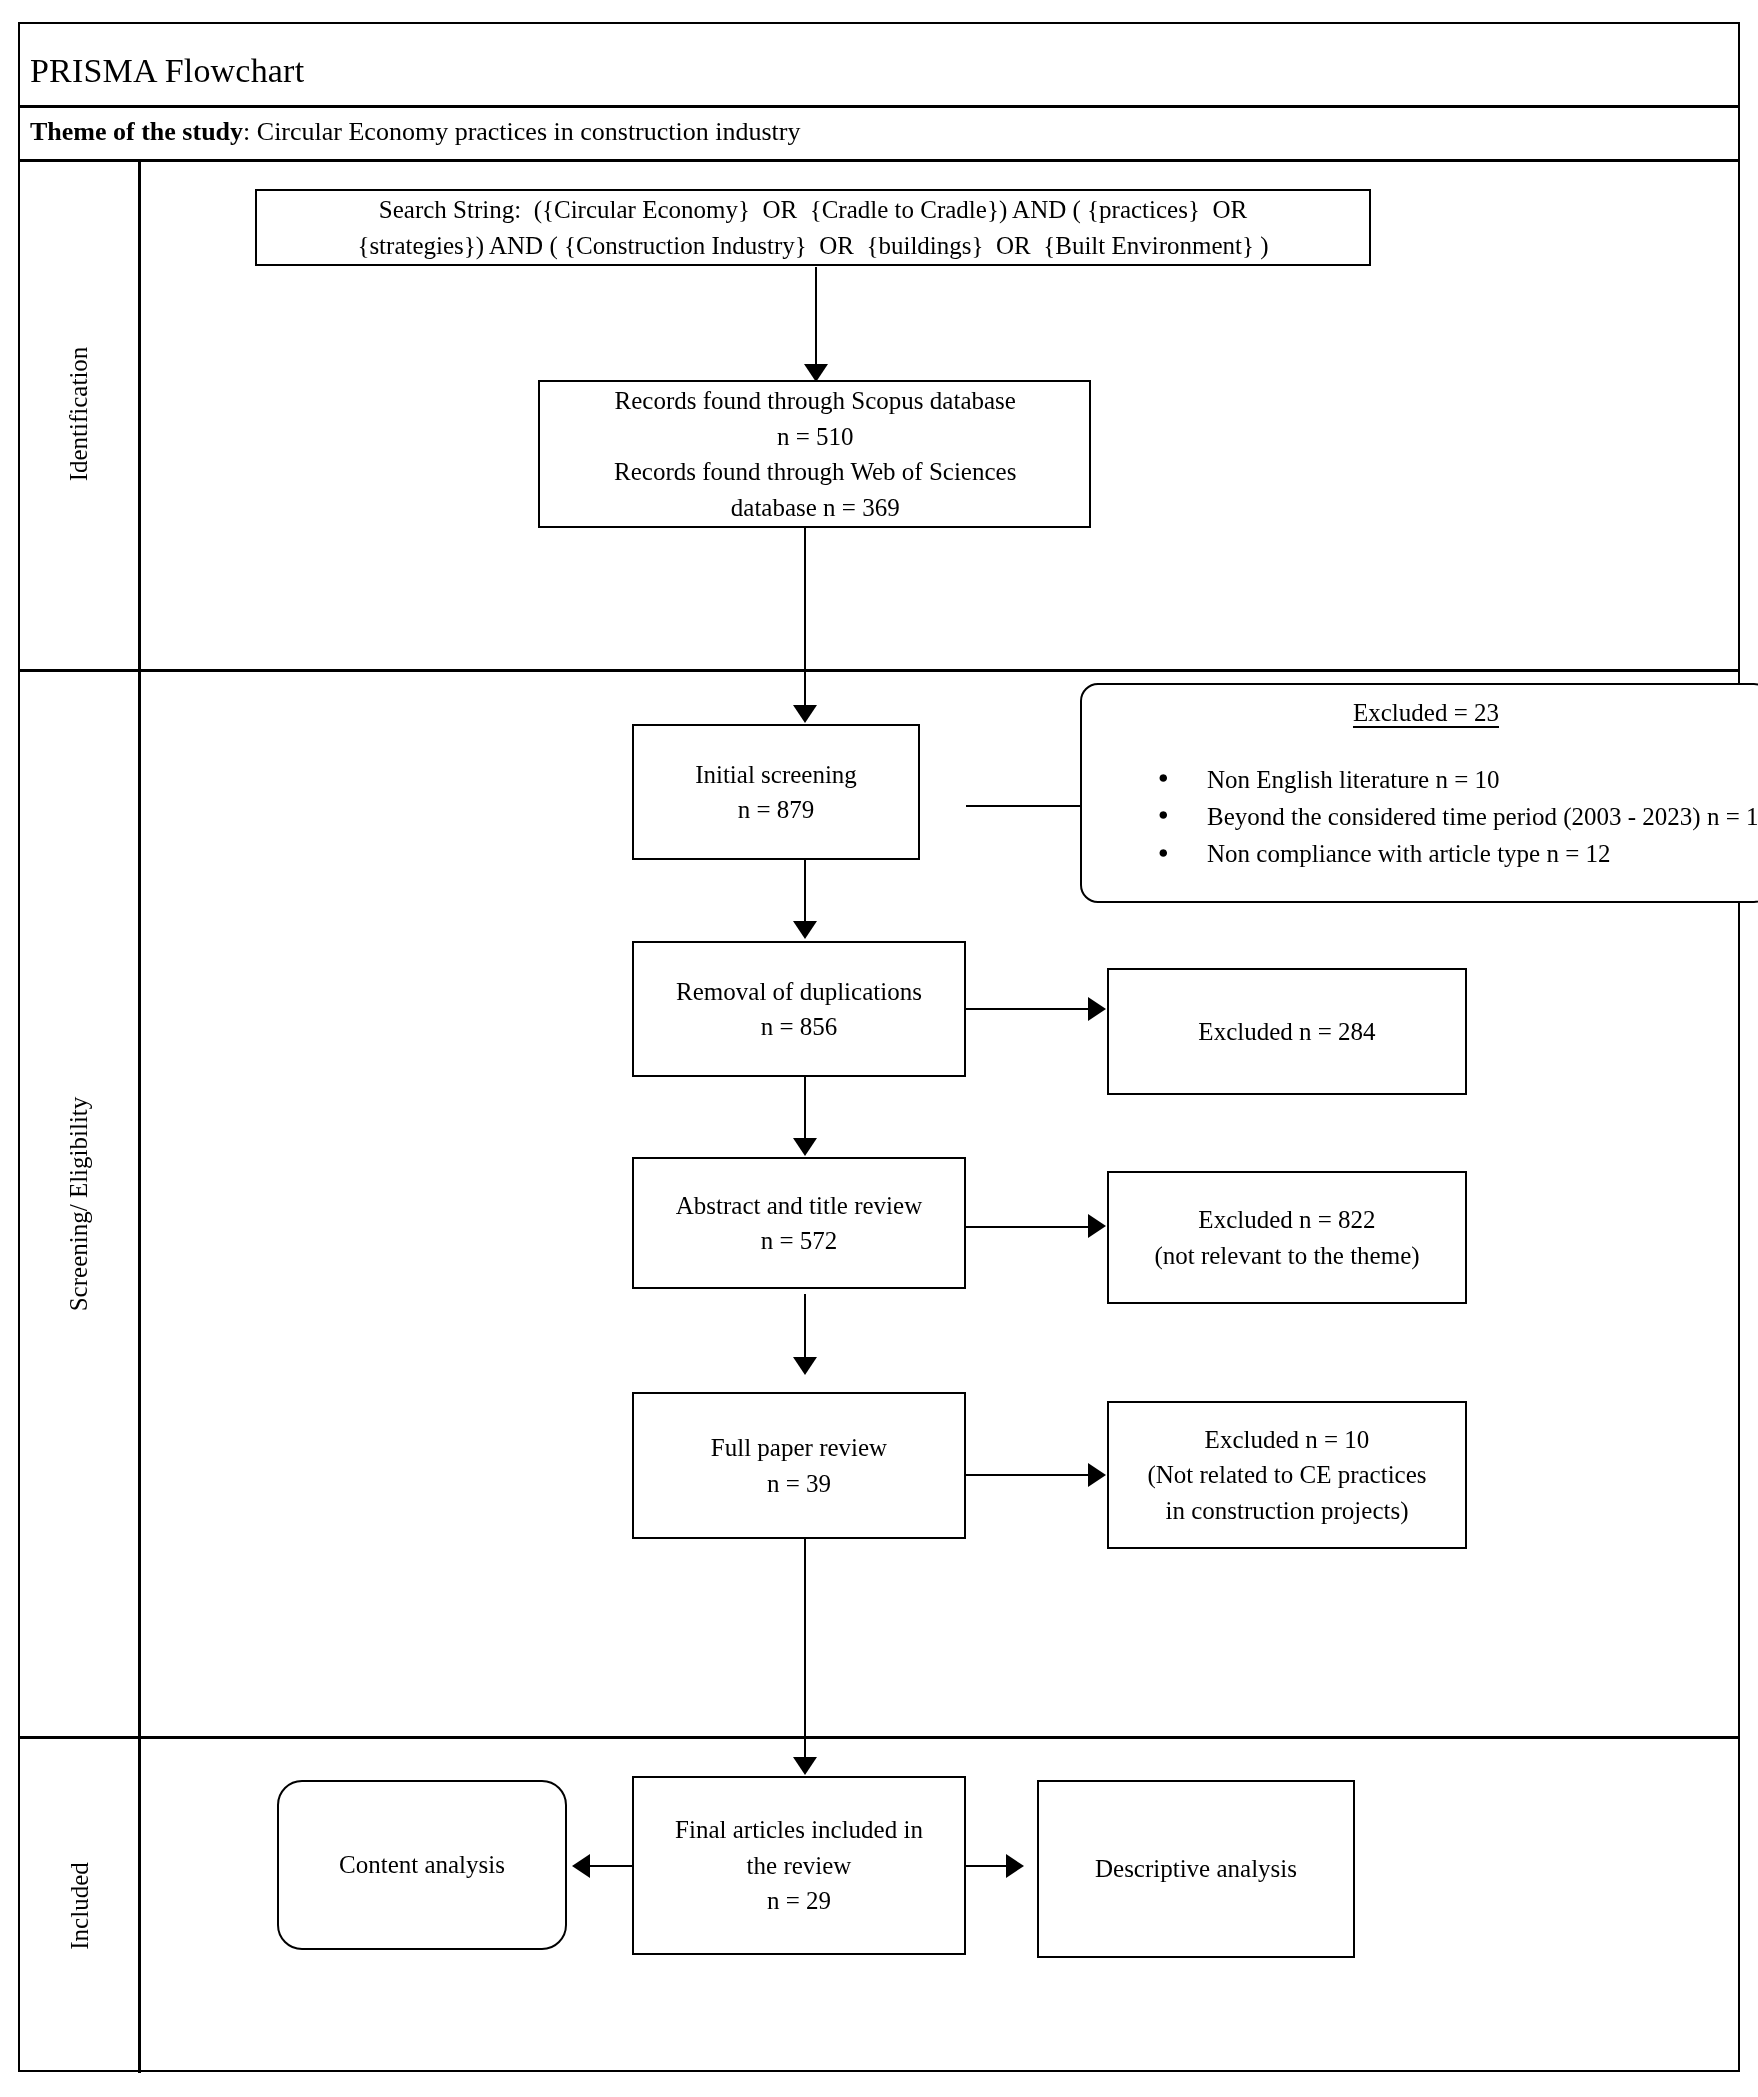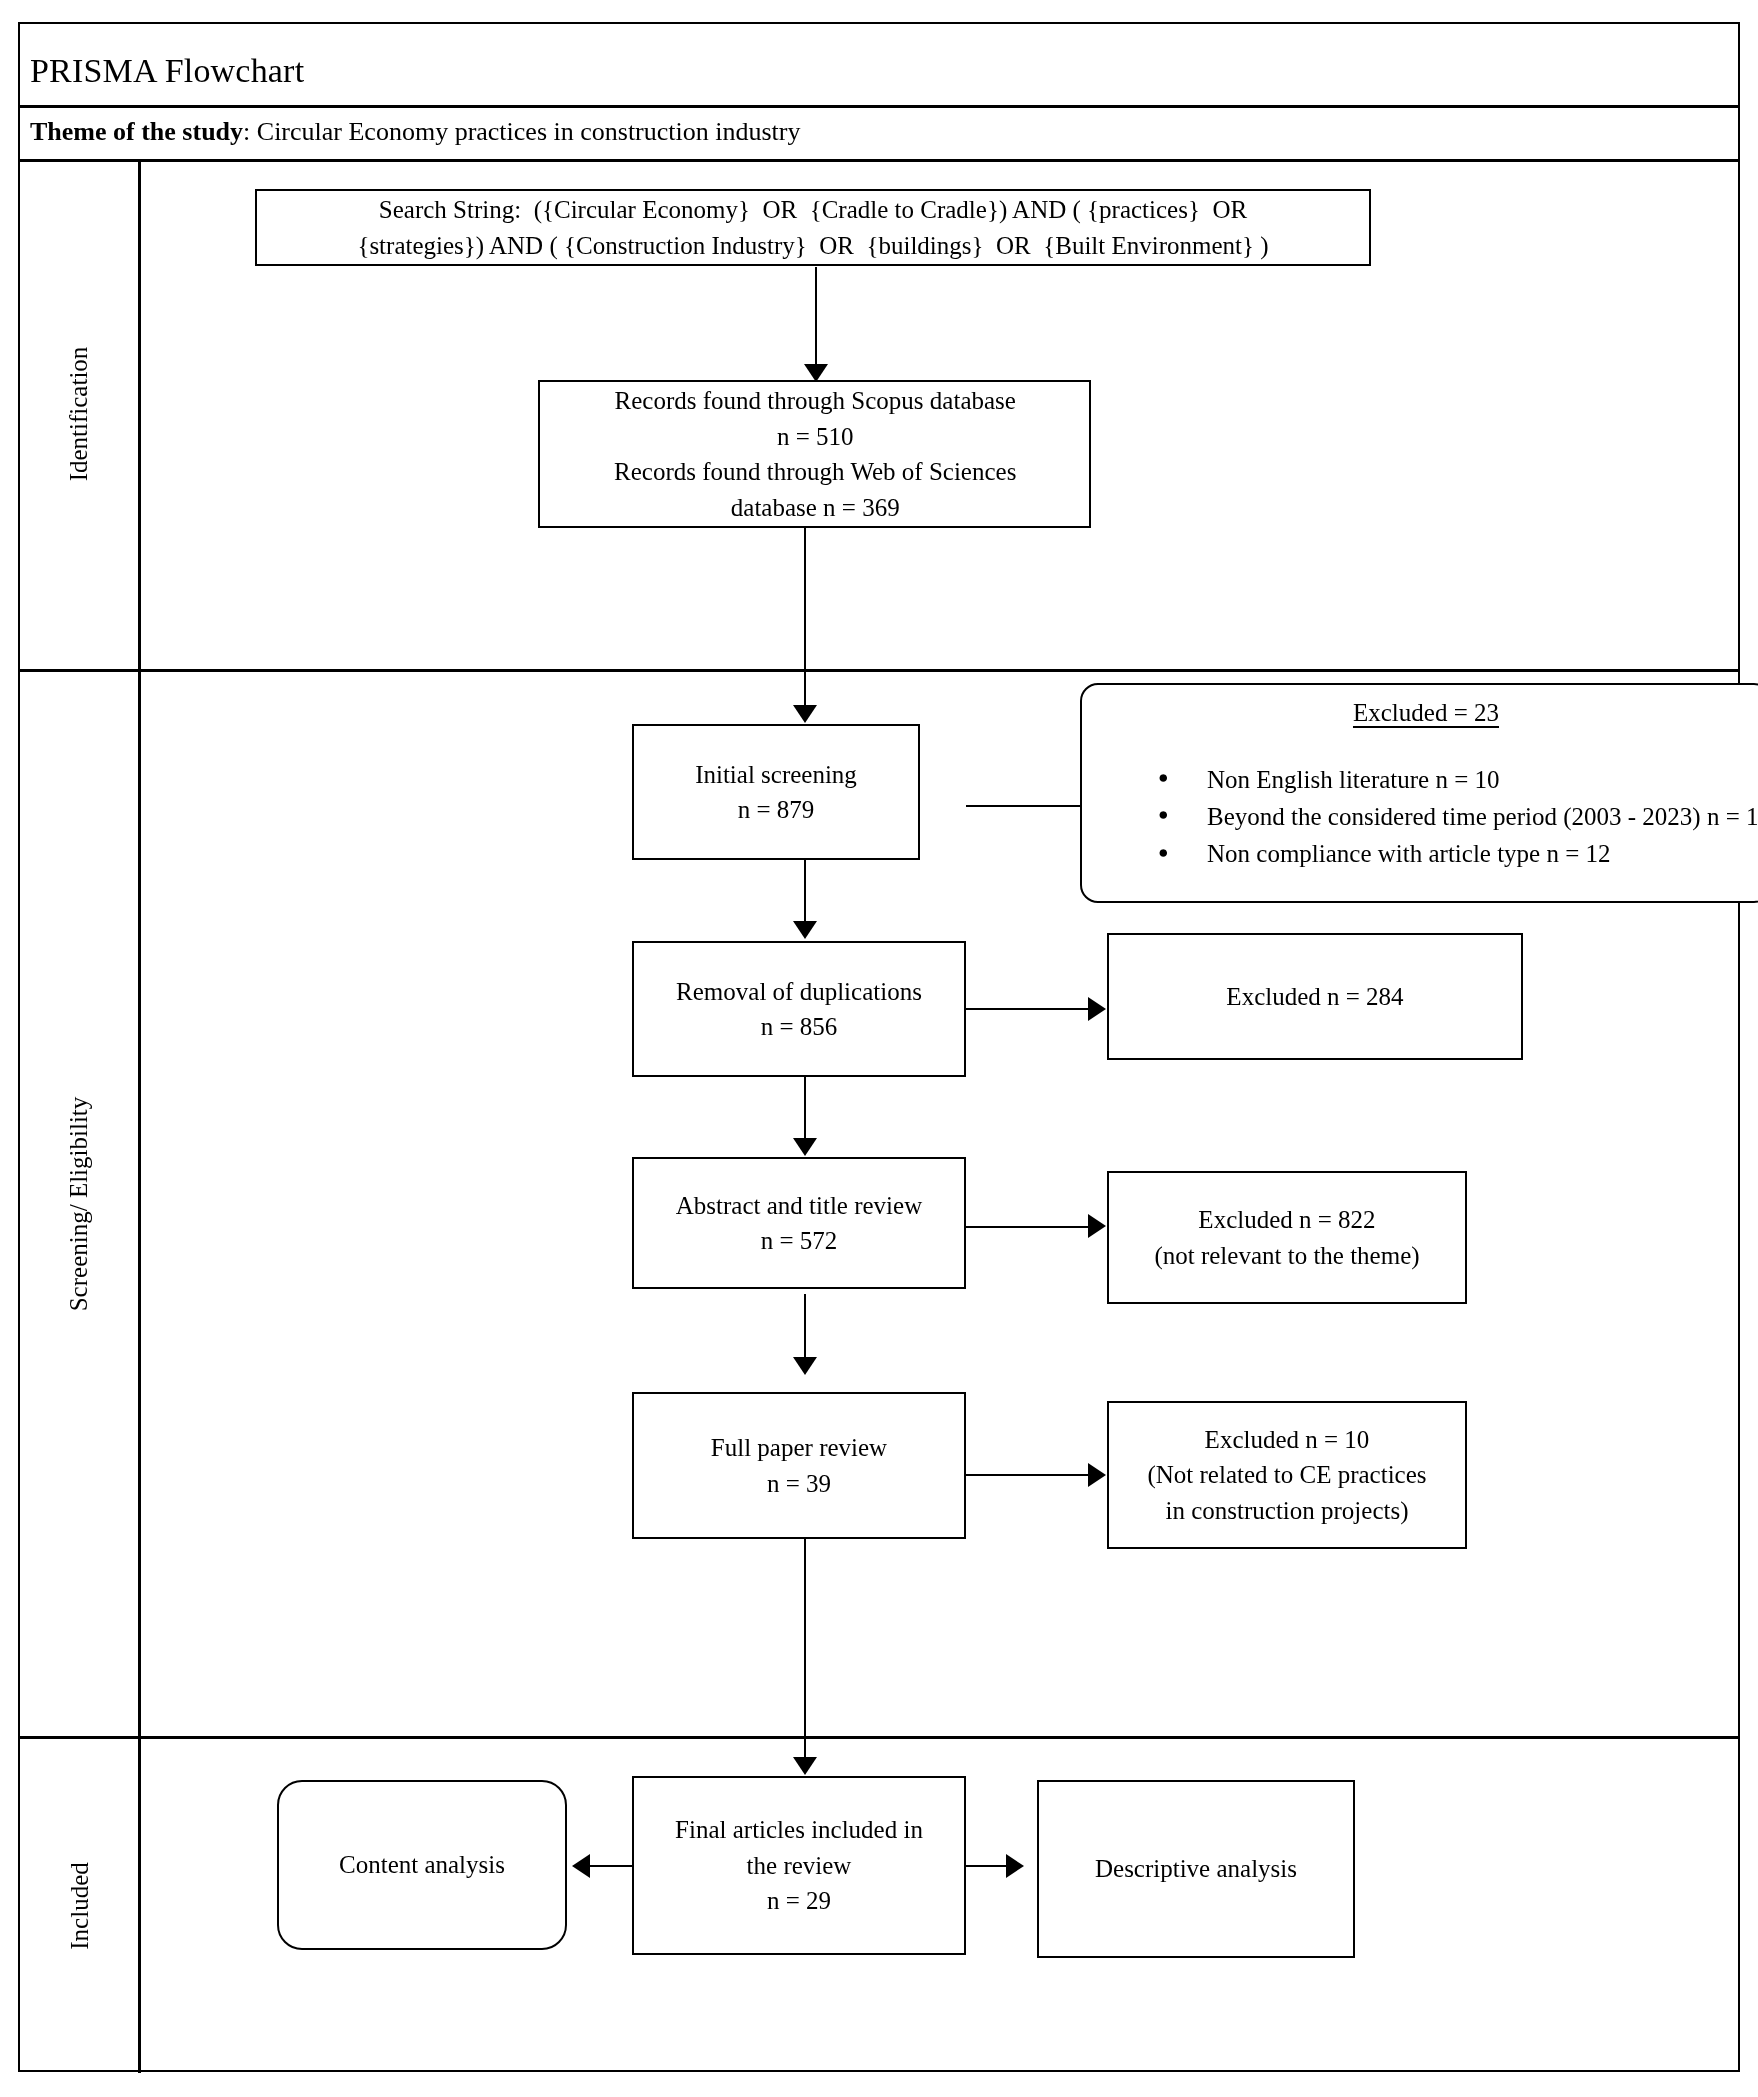--- a/index.html
+++ b/index.html
@@ -246,21 +246,21 @@
   <div class="arrow-down" style="left:793px;top:921px;"></div>
 
   <div class="box" style="left:632px;top:941px;width:334px;height:136px;">
     <span class="ln">Removal of duplications</span>
     <span class="ln">n = 856</span>
   </div>
 
   <div class="hline" style="left:966px;top:1008px;width:124px;"></div>
   <div class="arrow-right" style="left:1088px;top:997px;"></div>
 
-  <div class="box" style="left:1107px;top:933px;width:416px;height:127px;">
+  <div class="box" style="left:1107px;top:968px;width:360px;height:127px;">
     <span class="ln">Excluded n = 284</span>
   </div>
 
   <div class="vline" style="left:804px;top:1077px;height:67px;"></div>
   <div class="arrow-down" style="left:793px;top:1138px;"></div>
 
   <div class="box" style="left:632px;top:1157px;width:334px;height:132px;">
     <span class="ln">Abstract and title review</span>
     <span class="ln">n = 572</span>
   </div>

